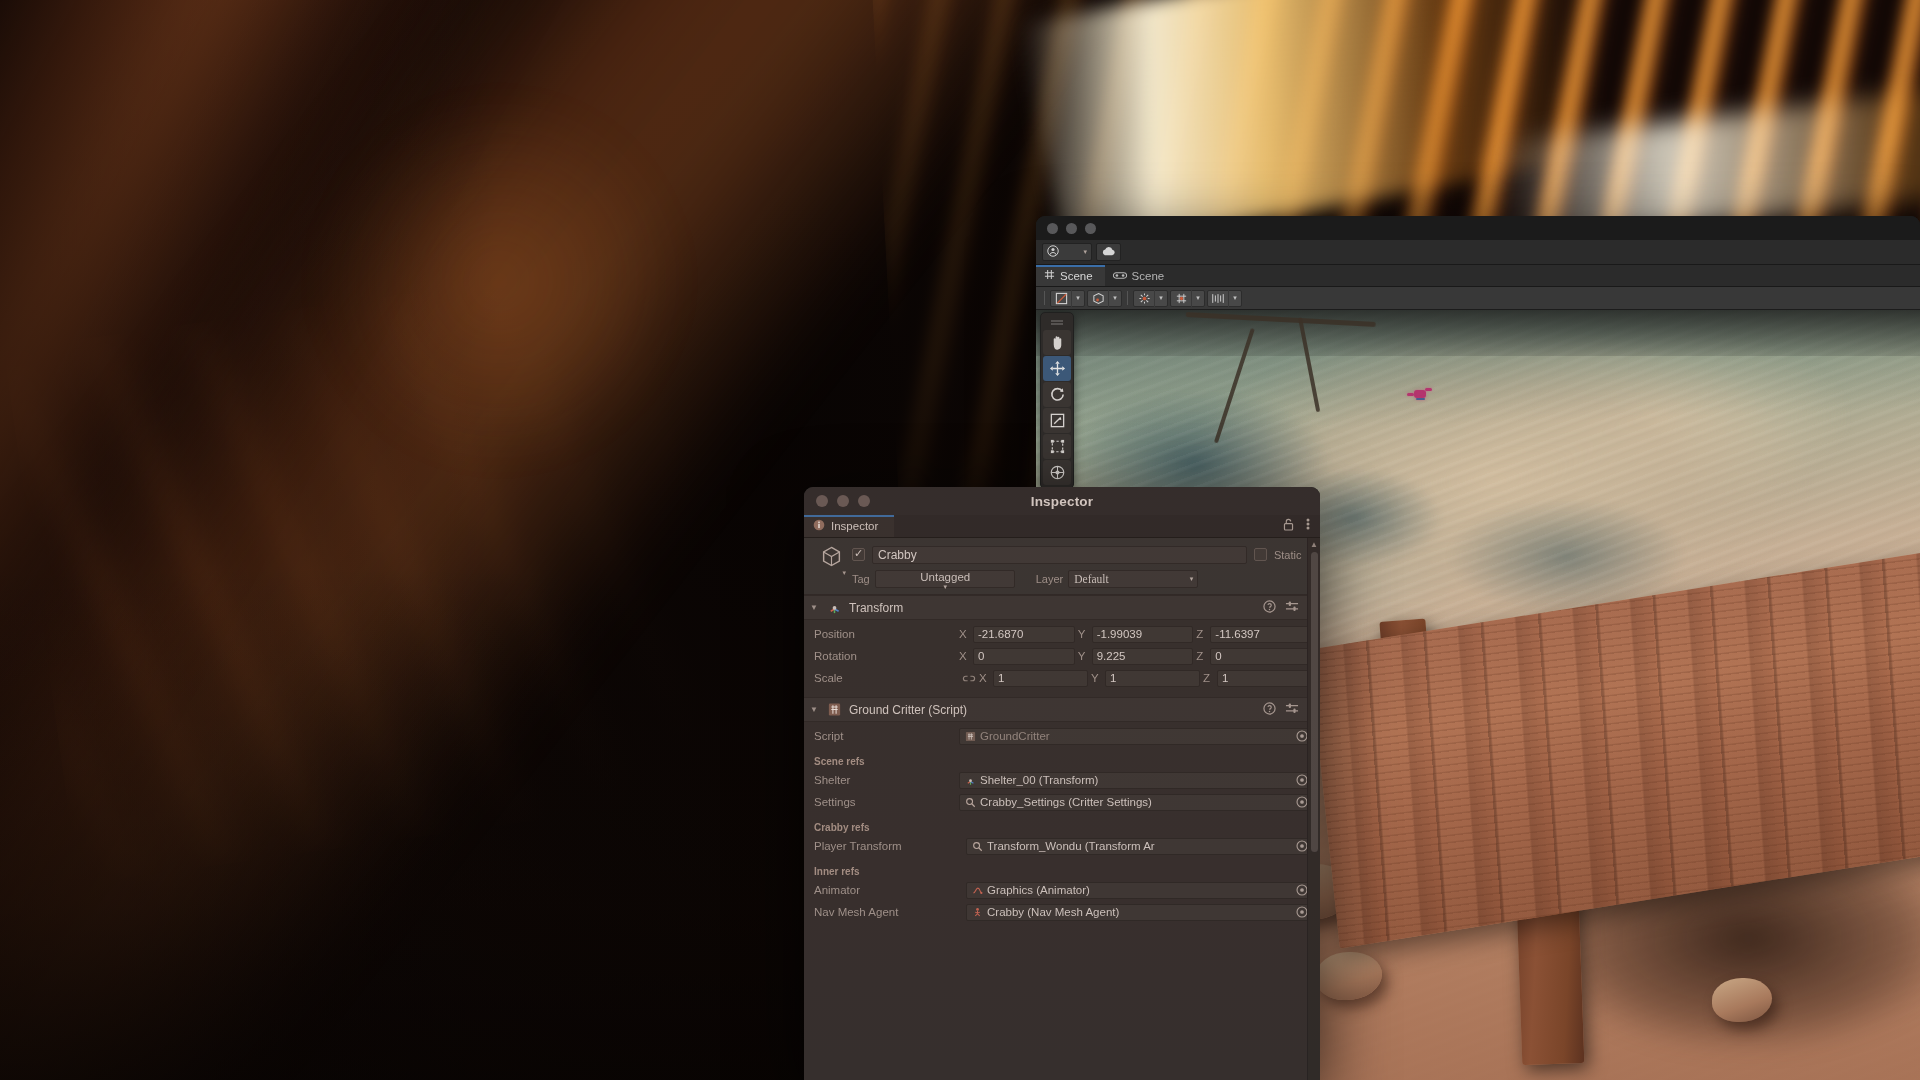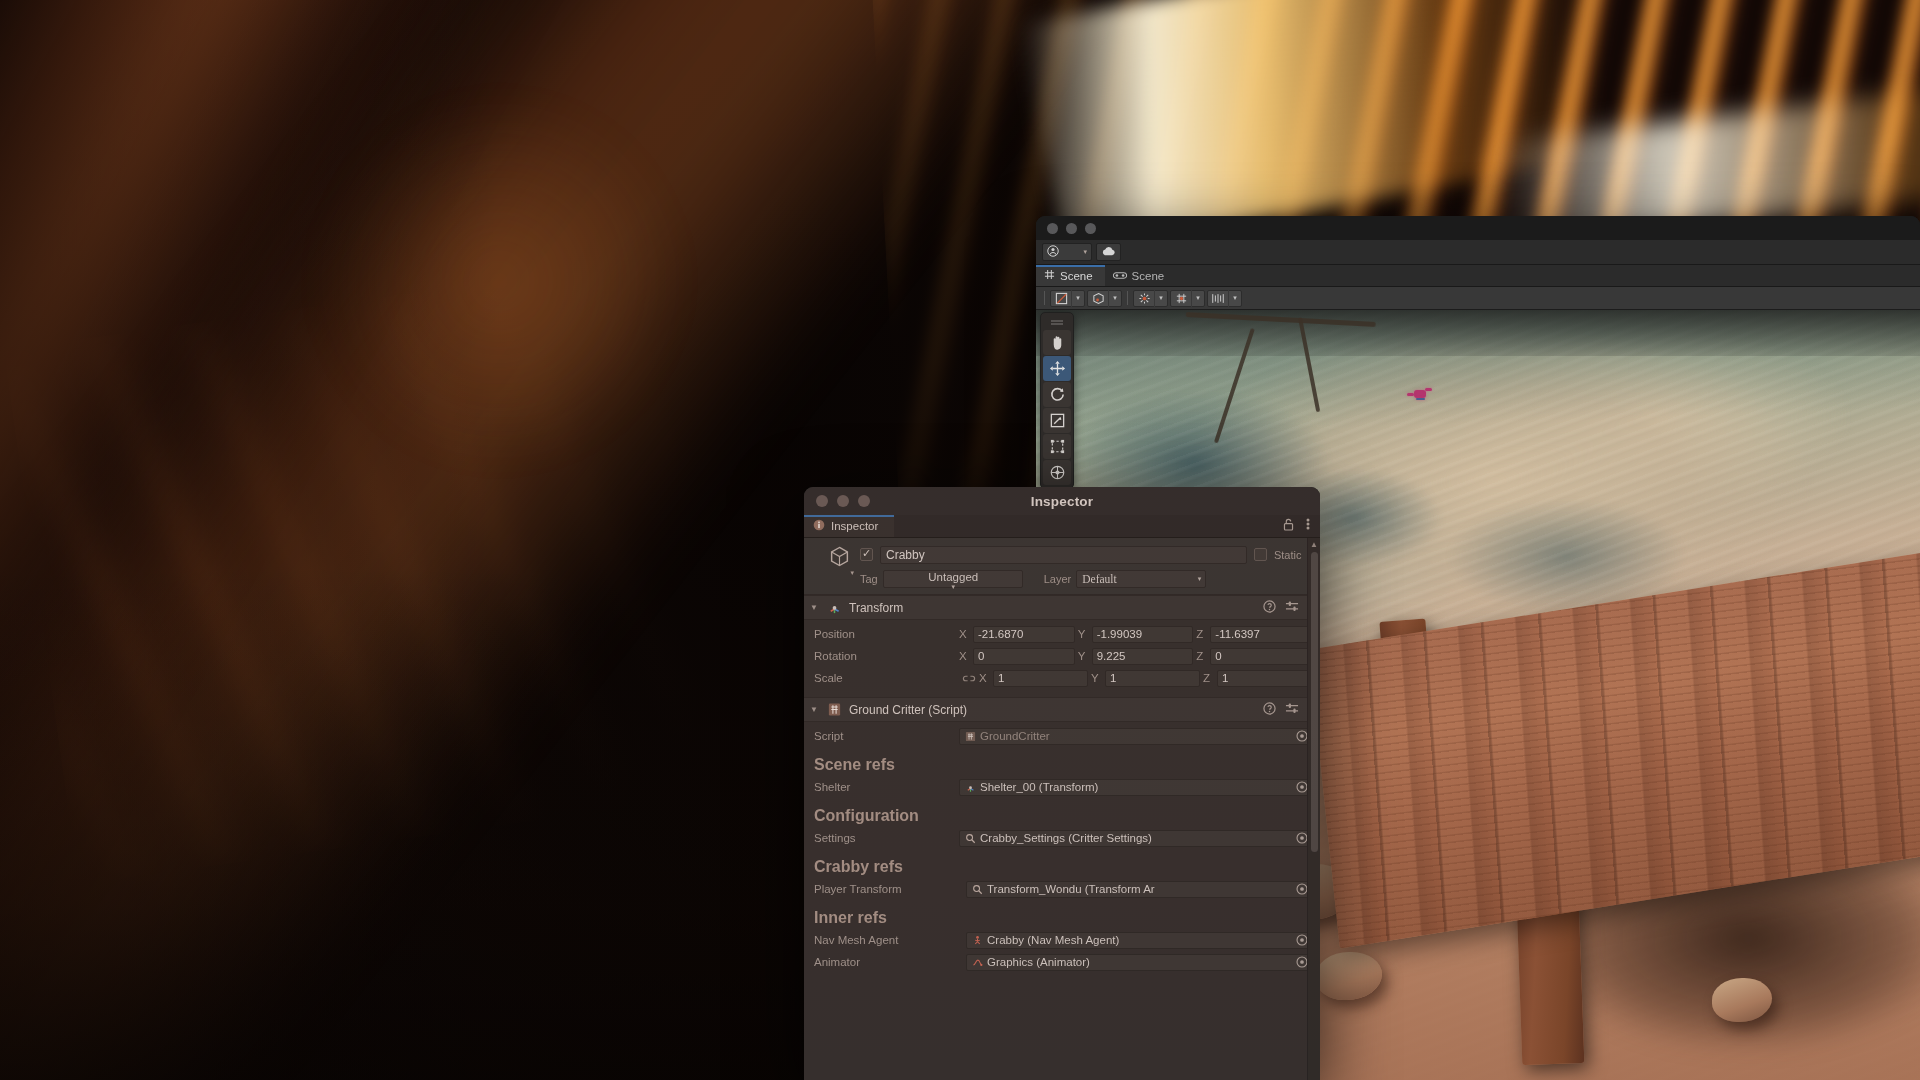--- a/index.html
+++ b/index.html
@@ -329,21 +329,21 @@
   }
   .i-body {
     position: relative;
     height: calc(100% - 51px);
     background: #322d2b;
     overflow: hidden;
   }
 
   
   .obj-head {
-    display: flex; padding: 7px 8px 6px 22px; gap: 8px;
+    display: flex; padding: 7px 8px 6px 14px; gap: 8px;
     background: #353230;
     border-bottom: 1px solid #2a2624;
   }
   .obj-icon {
     width: 26px; height: 30px; position: relative; flex: 0 0 26px;
     display: flex; align-items: flex-start; justify-content: center;
     color: #b3a49d;
   }
   .obj-fields { flex: 1; }
   .obj-row1 { display: flex; align-items: center; gap: 7px; height: 19px; }
@@ -399,21 +399,21 @@
   .objfield {
     flex: 1; height: 17px; background: #3a3532; border: 1px solid #2a2624;
     border-radius: 2px; display: flex; align-items: center;
     padding: 0 3px 0 4px; gap: 4px; overflow: hidden;
   }
   .objfield .t { font-size: 11.5px; color: #cabfba; white-space: nowrap; overflow: hidden; }
   .objfield.dimd .t { color: #8e817b; }
   .of-ico { flex: 0 0 12px; display: flex; align-items: center; justify-content: center; }
   .of-pick { margin-left: auto; flex: 0 0 13px; color: #a79a94; display: flex; align-items: center; justify-content: center; }
   .sect-head {
-    font-size: 16px; font-weight: bold; color: #a08b81;
+    font-size: 10px; font-weight: bold; color: #a08b81;
     padding: 8px 0 3px 0;
   }
 
   
   .i-scroll {
     position: absolute; right: 0; top: 0; bottom: 0; width: 13px;
     background: #2c2826; border-left: 1px solid #242020;
   }
   .i-scroll-up {
     height: 12px; display: flex; align-items: center; justify-content: center;
@@ -888,21 +888,20 @@
             <span class="t">Shelter_00 (Transform)</span>
             <span class="of-pick">
               <svg width="12" height="12" viewBox="0 0 13 13">
                   <circle cx="6.5" cy="6.5" r="5.4" fill="none" stroke="#a79a94" stroke-width="1.2"></circle>
                   <circle cx="6.5" cy="6.5" r="2" fill="#a79a94"></circle>
                 </svg>
             </span>
           </div>
         </div>
 
-        <div class="sect-head">Configuration</div>
         <div class="frow">
           <span class="fname">Settings</span>
           <div class="objfield">
             <span class="of-ico">
               <svg width="11" height="11" viewBox="0 0 12 12">
                   <circle cx="5" cy="5" r="3.2" fill="none" stroke="#b6a49c" stroke-width="1.2"></circle>
                   <path d="M7.4 7.4l3.2 3.2" stroke="#b6a49c" stroke-width="1.3"></path>
                 </svg>
             </span>
             <span class="t">Crabby_Settings (Critter Settings)</span>
@@ -930,55 +929,55 @@
               <svg width="12" height="12" viewBox="0 0 13 13">
                   <circle cx="6.5" cy="6.5" r="5.4" fill="none" stroke="#a79a94" stroke-width="1.2"></circle>
                   <circle cx="6.5" cy="6.5" r="2" fill="#a79a94"></circle>
                 </svg>
             </span>
           </div>
         </div>
 
         <div class="sect-head">Inner refs</div>
         <div class="frow">
+          <span class="fname wide">Animator</span>
+          <div class="objfield">
+            <span class="of-ico">
+              <svg width="11" height="11" viewBox="0 0 12 12">
+                  <path d="M1.6 8.6C4 8.6 4 3.4 6.4 3.4s2.4 5.2 4 5.2" fill="none" stroke="#c06050" stroke-width="1.2"></path>
+                  <circle cx="10.2" cy="8.6" r="1.2" fill="#c06050"></circle>
+                </svg>
+            </span>
+            <span class="t">Graphics (Animator)</span>
+            <span class="of-pick">
+              <svg width="12" height="12" viewBox="0 0 13 13">
+                  <circle cx="6.5" cy="6.5" r="5.4" fill="none" stroke="#a79a94" stroke-width="1.2"></circle>
+                  <circle cx="6.5" cy="6.5" r="2" fill="#a79a94"></circle>
+                </svg>
+            </span>
+          </div>
+        </div>
+        <div class="frow">
           <span class="fname wide">Nav Mesh Agent</span>
           <div class="objfield">
             <span class="of-ico">
               <svg width="11" height="11" viewBox="0 0 12 12">
                   <circle cx="6" cy="2.6" r="1.5" fill="#c06050"></circle>
                   <path d="M6 4.4v3.4M3.6 9.6L6 7.2l2.4 2.4M3.4 5.6l2.6.8 2.6-.8" stroke="#c06050" stroke-width="1.1" fill="none"></path>
                 </svg>
             </span>
             <span class="t">Crabby (Nav Mesh Agent)</span>
             <span class="of-pick">
               <svg width="12" height="12" viewBox="0 0 13 13">
                   <circle cx="6.5" cy="6.5" r="5.4" fill="none" stroke="#a79a94" stroke-width="1.2"></circle>
                   <circle cx="6.5" cy="6.5" r="2" fill="#a79a94"></circle>
                 </svg>
             </span>
           </div>
         </div>
-        <div class="frow">
-          <span class="fname wide">Animator</span>
-          <div class="objfield">
-            <span class="of-ico">
-              <svg width="11" height="11" viewBox="0 0 12 12">
-                  <path d="M1.6 8.6C4 8.6 4 3.4 6.4 3.4s2.4 5.2 4 5.2" fill="none" stroke="#c06050" stroke-width="1.2"></path>
-                  <circle cx="10.2" cy="8.6" r="1.2" fill="#c06050"></circle>
-                </svg>
-            </span>
-            <span class="t">Graphics (Animator)</span>
-            <span class="of-pick">
-              <svg width="12" height="12" viewBox="0 0 13 13">
-                  <circle cx="6.5" cy="6.5" r="5.4" fill="none" stroke="#a79a94" stroke-width="1.2"></circle>
-                  <circle cx="6.5" cy="6.5" r="2" fill="#a79a94"></circle>
-                </svg>
-            </span>
-          </div>
-        </div>
       </div>
     </div>
 
     <div class="i-scroll">
       <div class="i-scroll-up">▲</div>
       <div class="i-scroll-thumb"></div>
     </div>
 
   </div>
 </div>

